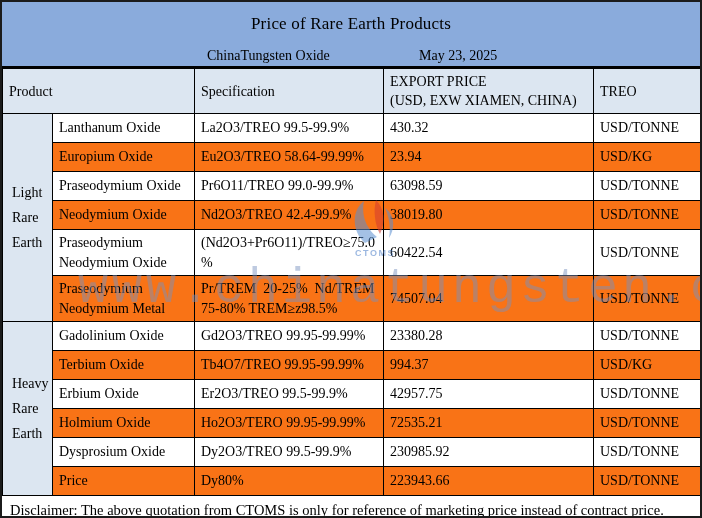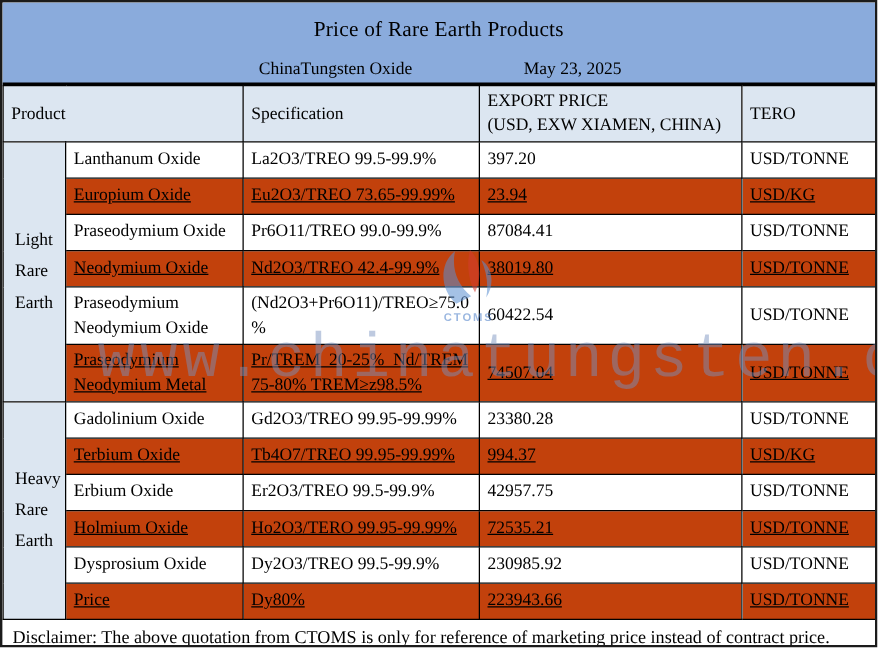--- a/index.html
+++ b/index.html
@@ -19,21 +19,21 @@
 
   
   table{border-collapse:collapse;table-layout:fixed;width:698px;font-size:14px;}
   col.c1{width:50px;} col.c2{width:142px;} col.c3{width:189px;}
   col.c4{width:210px;} col.c5{width:107px;}
   th,td{
     border:1px solid #000;padding:1px 6px;text-align:left;
     vertical-align:middle;font-weight:normal;overflow:hidden;
   }
   .header-row th{background:#dce6f1;height:42px;line-height:19px;}
-  tr.alt td{background:#c2410c;text-decoration:underline;}
+  tr.alt td{background:#f97316;}
   td.group-cell{
     background:#dce6f1;white-space:pre-wrap;line-height:25px;
     padding-left:9px;vertical-align:middle;
   }
   .ml{white-space:pre-wrap;line-height:20px;}
   tr.r26 td{height:26px;}
   tr.r43 td{height:43px;}
 
   
   .disclaimer{
@@ -77,42 +77,42 @@
       </colgroup>
 
     <tbody>
         <tr class="header-row">
       <th colspan="2">Product</th>
       <th>Specification</th>
       <th>
         <div>EXPORT PRICE</div>
         <div>(USD, EXW XIAMEN, CHINA)</div>
       </th>
-      <th>TERO</th>
+      <th>TREO</th>
     </tr>
 
     <tr class="r26">
       <td class="group-cell" rowspan="6">Light
 Rare
 Earth</td>
       <td class="ml">Lanthanum Oxide</td>
       <td class="ml">La2O3/TREO 99.5-99.9%</td>
-      <td>397.20</td>
+      <td>430.32</td>
       <td>USD/TONNE</td>
     </tr>
     <tr class="r26 alt">
       <td class="ml">Europium Oxide</td>
-      <td class="ml">Eu2O3/TREO 73.65-99.99%</td>
+      <td class="ml">Eu2O3/TREO 58.64-99.99%</td>
       <td>23.94</td>
       <td>USD/KG</td>
     </tr>
     <tr class="r26">
       <td class="ml">Praseodymium Oxide</td>
       <td class="ml">Pr6O11/TREO 99.0-99.9%</td>
-      <td>87084.41</td>
+      <td>63098.59</td>
       <td>USD/TONNE</td>
     </tr>
     <tr class="r26 alt">
       <td class="ml">Neodymium Oxide</td>
       <td class="ml">Nd2O3/TREO 42.4-99.9%</td>
       <td>38019.80</td>
       <td>USD/TONNE</td>
     </tr>
     <tr class="r43">
       <td class="ml">Praseodymium

